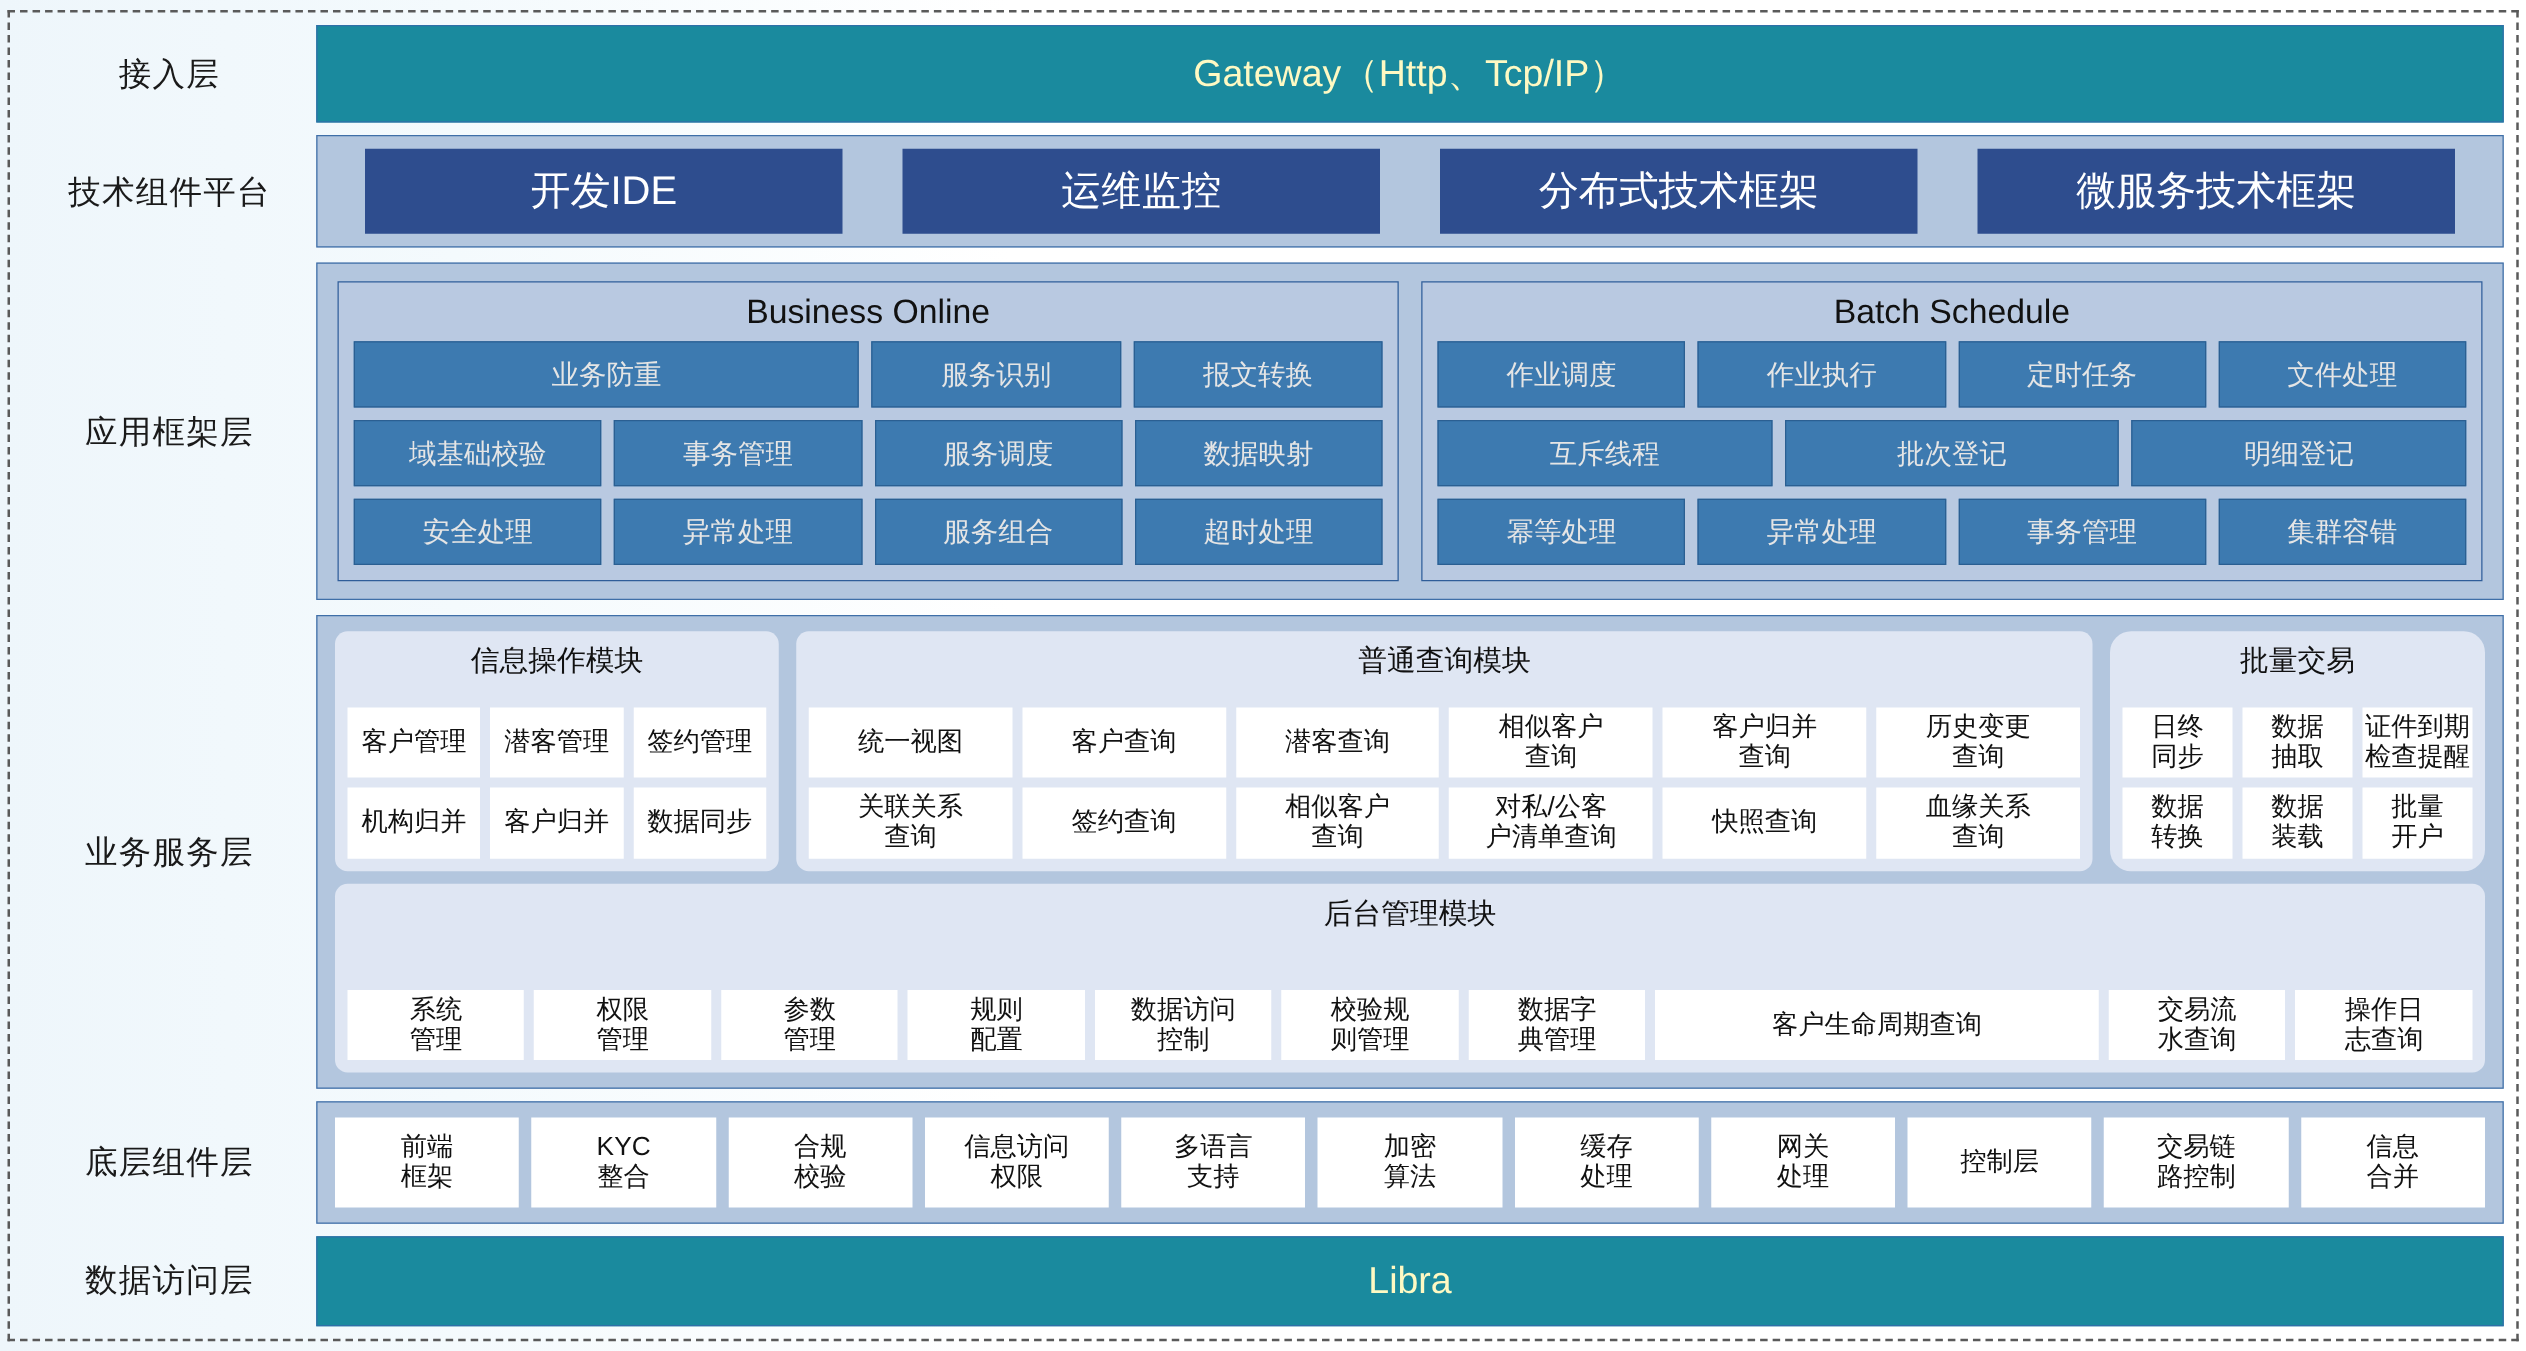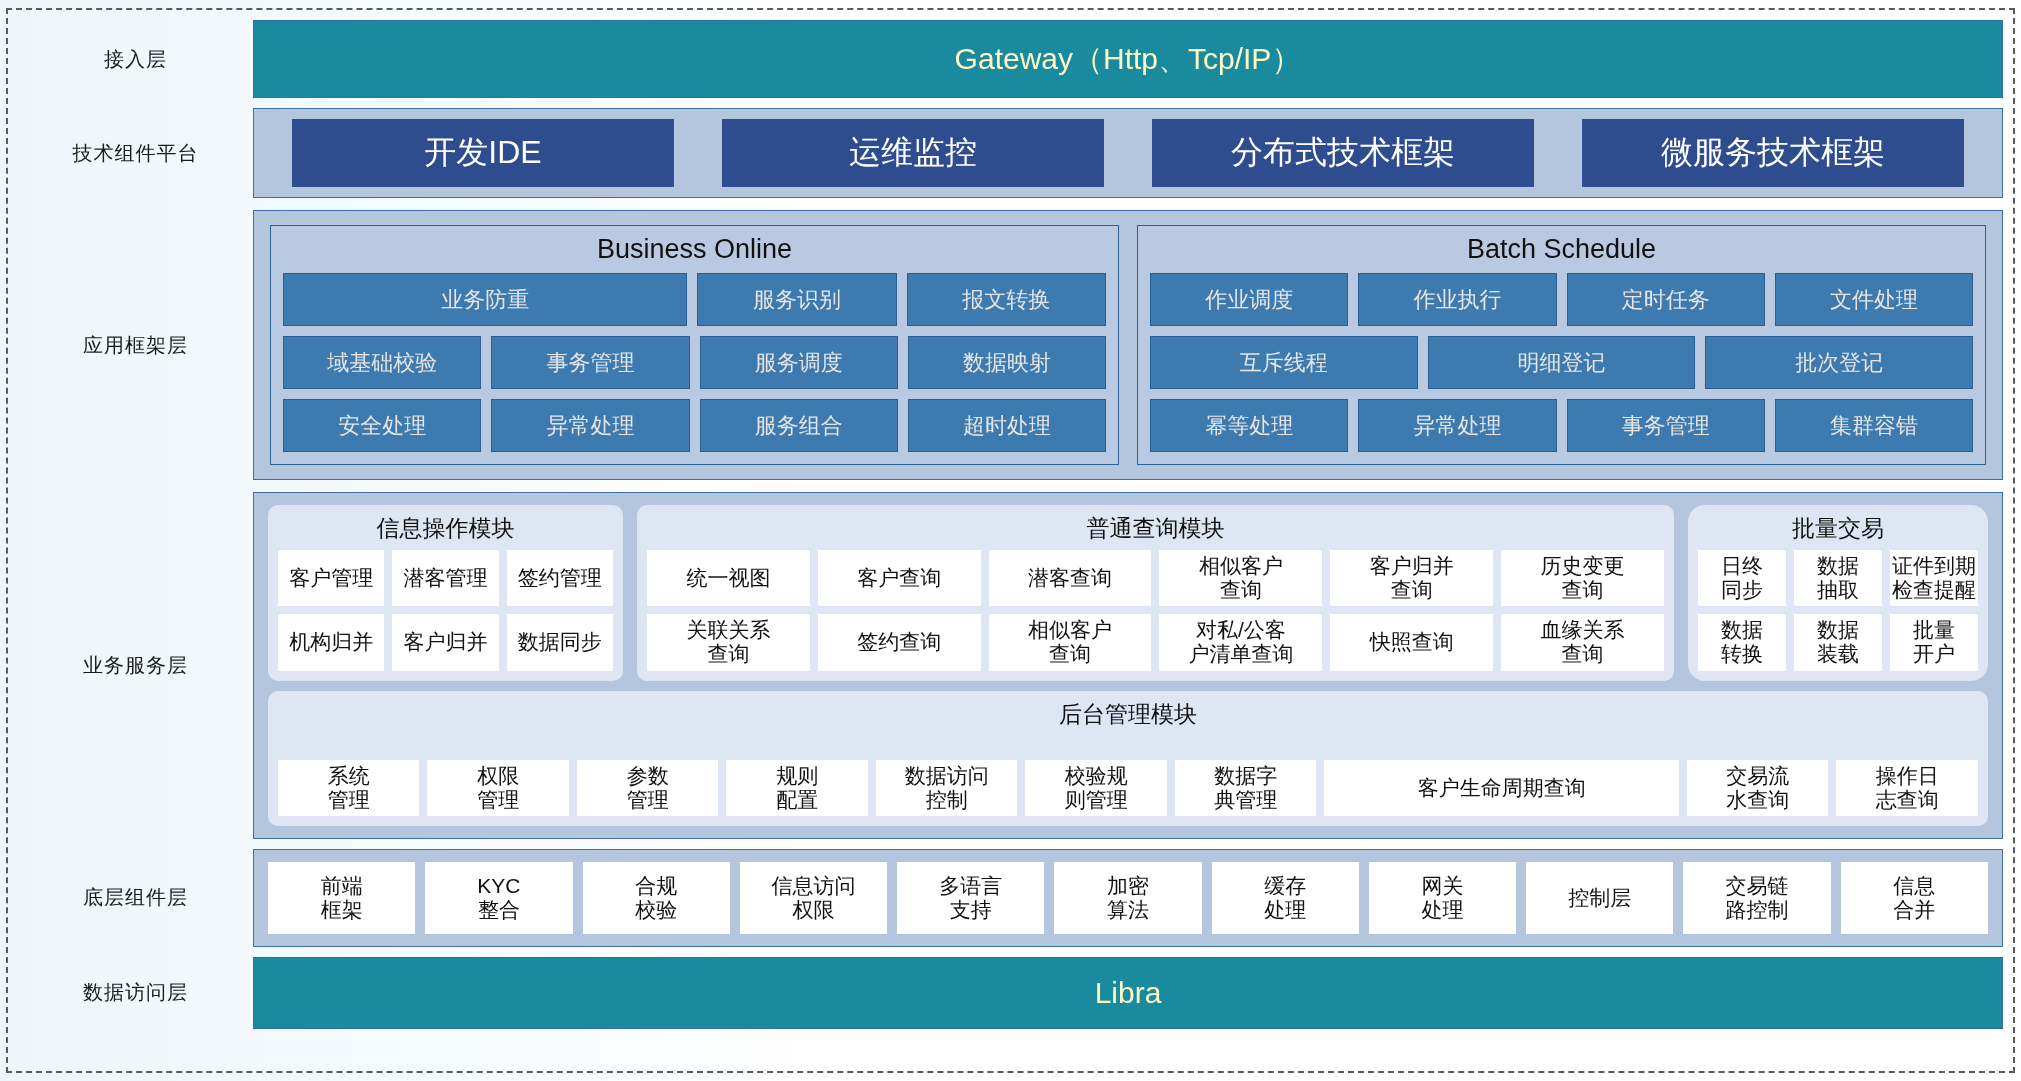--- a/index.html
+++ b/index.html
@@ -41,21 +41,21 @@
     display: flex;
     align-items: stretch;
     width: 100%;
   }
   .layer-label {
     width: 235px;
     min-width: 235px;
     display: flex;
     align-items: center;
     justify-content: center;
-    font-size: 20px;
+    font-size: 26px;
     color: #1a1a1a;
     letter-spacing: 1px;
   }
   .layer-body {
     flex: 1;
     display: flex;
     box-sizing: border-box;
   }
 
   
@@ -154,21 +154,21 @@
     box-sizing: border-box;
   }
   .biz-module.m-info { flex: 0 0 355px; }
   .biz-module.m-query { flex: 1; }
   .biz-module.m-batch { flex: 0 0 300px; border-radius: 17px; }
   .biz-module.m-admin { width: 100%; }
   .biz-title {
     text-align: center;
     font-size: 23px;
     color: #111111;
-    padding: 2px 0 6px 0;
+    padding: 2px 0 22px 0;
   }
   .biz-rows { display: flex; flex-direction: column; gap: 8px; flex: 1; }
   .biz-row { display: flex; gap: 8px; flex: 1; }
   .biz-cell {
     background: #ffffff;
     color: #111111;
     font-size: 21px;
     line-height: 1.15;
     display: flex;
     align-items: center;
@@ -271,22 +271,22 @@
             <div class="fw-title">Batch Schedule</div>
             <div class="fw-rows">
               <div class="fw-row">
                 <div class="fw-chip">作业调度</div>
                 <div class="fw-chip">作业执行</div>
                 <div class="fw-chip">定时任务</div>
                 <div class="fw-chip">文件处理</div>
               </div>
               <div class="fw-row">
                 <div class="fw-chip">互斥线程</div>
+                <div class="fw-chip">批次登记</div>
                 <div class="fw-chip">明细登记</div>
-                <div class="fw-chip">批次登记</div>
               </div>
               <div class="fw-row">
                 <div class="fw-chip">幂等处理</div>
                 <div class="fw-chip">异常处理</div>
                 <div class="fw-chip">事务管理</div>
                 <div class="fw-chip">集群容错</div>
               </div>
             </div>
           </div>
 

